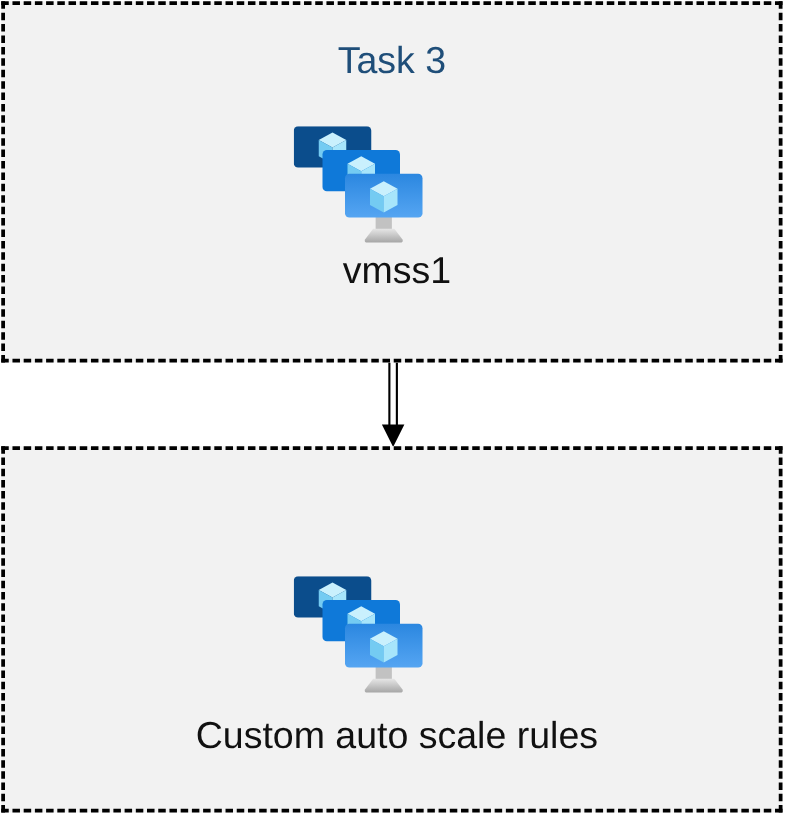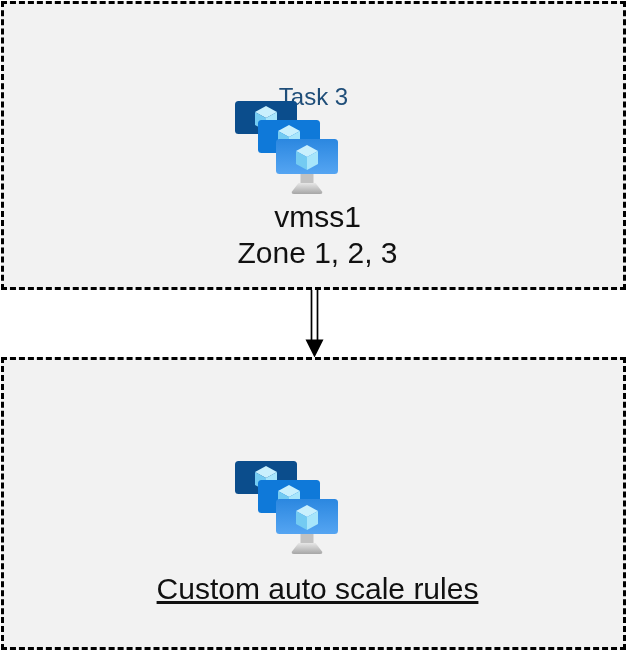--- a/index.html
+++ b/index.html
@@ -32,24 +32,23 @@
   }
   .task-box-2 {
     top: 357px;
     height: 293px;
   }
   .task-title {
     position: absolute;
     left: 0;
     width: 100%;
     text-align: center;
-    font-size: 24px;
+    font-size: 30px;
     line-height: 34px;
     color: #1F4E79;
-    margin-top: 48px;
   }
   .task-box-1 .task-title { top: 28px; }
   .task-box-2 .task-title { top: 34px; }
   .vmss-icon {
     position: absolute;
     left: 231px;
     width: 104px;
     height: 96px;
   }
   .task-box-1 .vmss-icon { top: 97px; }
@@ -57,21 +56,21 @@
   .task-lines {
     position: absolute;
     left: 4px;
     width: 100%;
     text-align: center;
     font-size: 30px;
     line-height: 36px;
     color: #111111;
   }
   .task-box-1 .task-lines { top: 195px; }
-  .task-box-2 .task-lines { top: 211px; text-decoration: underline; }
+  .task-box-2 .task-lines { top: 211px; }
   .connector {
     position: absolute;
     left: 303px;
     top: 290px;
     width: 24px;
     height: 68px;
   }
 </style>
 </head>
 <body>
@@ -107,21 +106,20 @@
       <path d="M63.5,82 L80.5,82 L87,90.5 Q88,93 85,93 L59,93 Q56,93 57,90.5 Z" fill="url(#standG1)"></path>
 
       <rect x="41" y="38" width="62" height="35" rx="3.5" fill="url(#frontG1)"></rect>
       <polygon points="72,44 83,50 72,56 61,50" fill="#C9F0FD"></polygon>
       <polygon points="61,50 72,56 72,69 61,63" fill="#74CBF2"></polygon>
       <polygon points="83,50 72,56 72,69 83,63" fill="#A7E5FB"></polygon>
     </svg>
 
     <div class="task-lines">
       <div>vmss1</div>
-      <div>Zone 1, 2, 3</div>
     </div>
   </div>
 
   <svg class="connector" viewBox="0 0 24 68" aria-hidden="true">
     <line x1="8.5" y1="0" x2="8.5" y2="52" stroke="#000000" stroke-width="1.7"></line>
     <line x1="14.5" y1="0" x2="14.5" y2="52" stroke="#000000" stroke-width="1.7"></line>
     <polygon points="2.5,49.5 20.5,49.5 11.5,67.5" fill="#000000"></polygon>
   </svg>
 
   <div class="task-box task-box-2">

